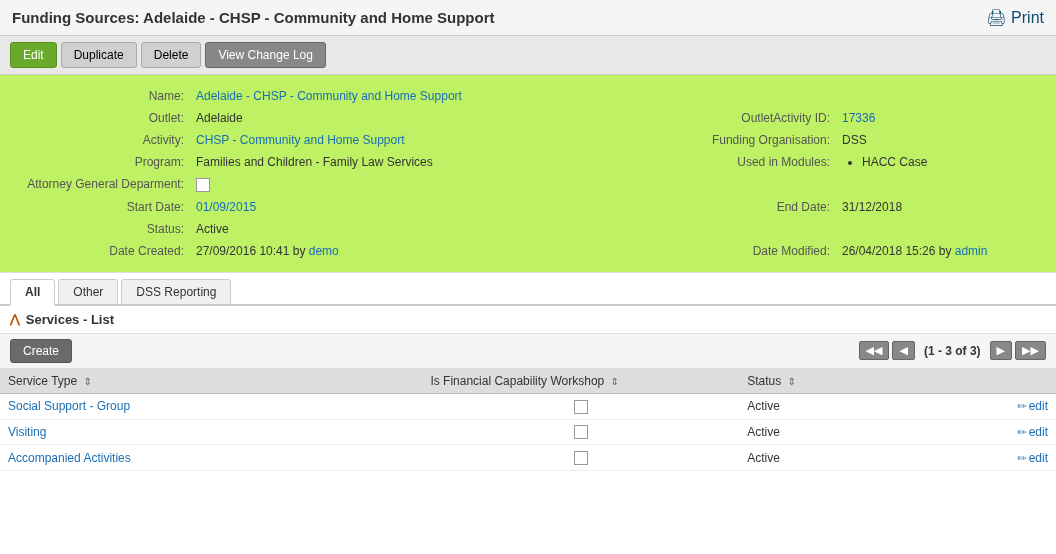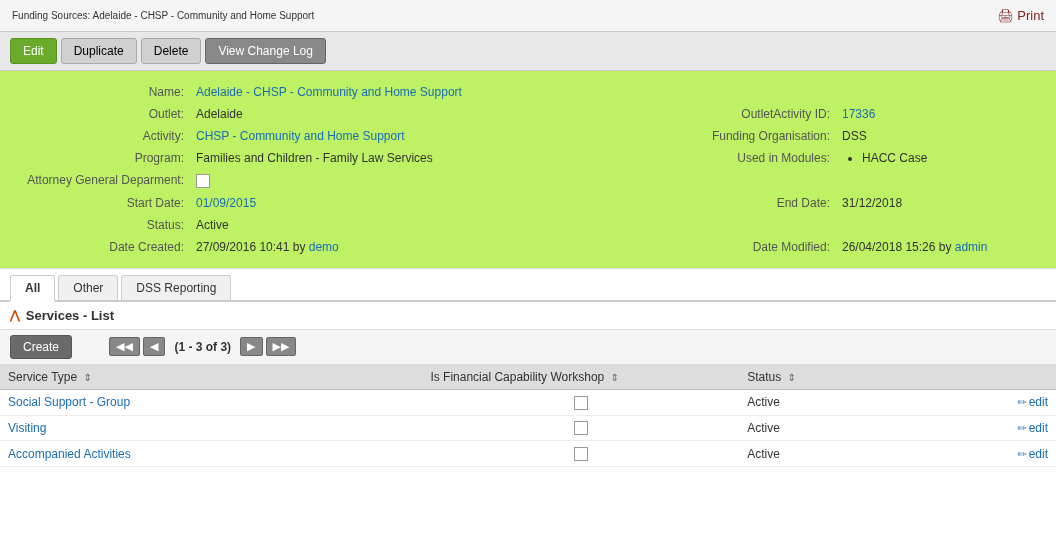--- a/index.html
+++ b/index.html
@@ -2,22 +2,22 @@
 <html><head>
   <meta charset="utf-8">
   <style>
     * { box-sizing: border-box; margin: 0; padding: 0; }
     body { font-family: Arial, sans-serif; font-size: 13px; color: #333; background: #fff; }
 
     .top-bar {
       display: flex; justify-content: space-between; align-items: center;
       padding: 8px 12px; border-bottom: 1px solid #ccc; background: #f5f5f5;
     }
-    .page-title { font-size: 10px; font-weight: normal; }
-    .print-link { color: #7f1d1d; text-decoration: none; font-size: 13px; margin-left: 45px; }
+    .page-title { font-size: 15px; font-weight: bold; }
+    .print-link { color: #0c4a6e; text-decoration: none; font-size: 16px; margin-left: 45px; }
 
     .toolbar {
       display: flex; gap: 4px; padding: 6px 10px; background: #e8e8e8;
       border-bottom: 1px solid #ccc;
     }
     .btn { padding: 5px 12px; border: 1px solid #999; border-radius: 3px; cursor: pointer; font-size: 12px; }
     .btn-green { background: #6aaa2a; color: #fff; border-color: #5a9020; }
     .btn-gray { background: #d0d0d0; color: #000000; border-color: #aaa; }
     .btn-dark { background: #888; color: #fff; border-color: #666; }
 
@@ -49,21 +49,21 @@
     }
     .tab.active { background: #fff; border-bottom: 2px solid #fff; font-weight: bold; margin-bottom: -2px; }
 
     .section-header {
       display: flex; align-items: center; padding: 6px 10px;
       background: #fff; border-bottom: 1px solid #ddd; font-weight: bold; font-size: 13px;
     }
     .section-arrow { margin-right: 6px; color: #c05000; font-size: 12px; }
 
     .services-toolbar {
-      display: flex; justify-content: flex-start; align-items: center;
+      display: flex; justify-content: space-between; align-items: center;
       padding: 5px 10px; background: #f5f5f5; border-bottom: 1px solid #ddd; gap: 37px;
     }
     .services-create-btn {
       padding: 4px 12px; background: #6a6a6a; color: #fff; border: 1px solid #555;
       border-radius: 3px; cursor: pointer; font-size: 12px;
     }
     .pagination { display: flex; align-items: center; gap: 3px; font-size: 12px; }
     .page-btn {
       padding: 2px 6px; background: #888; color: #fff; border: 1px solid #666;
       border-radius: 2px; cursor: pointer; font-size: 11px;

